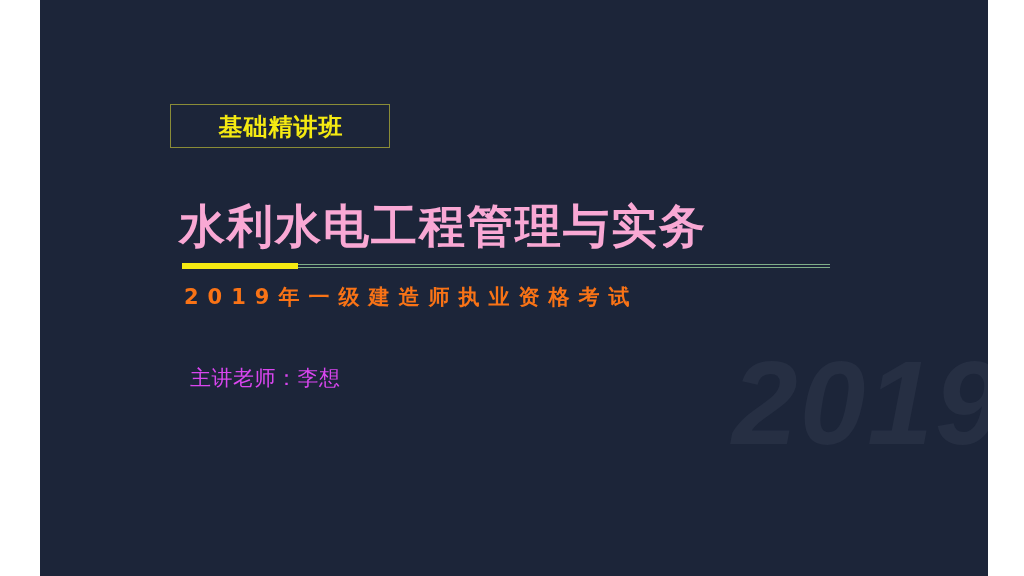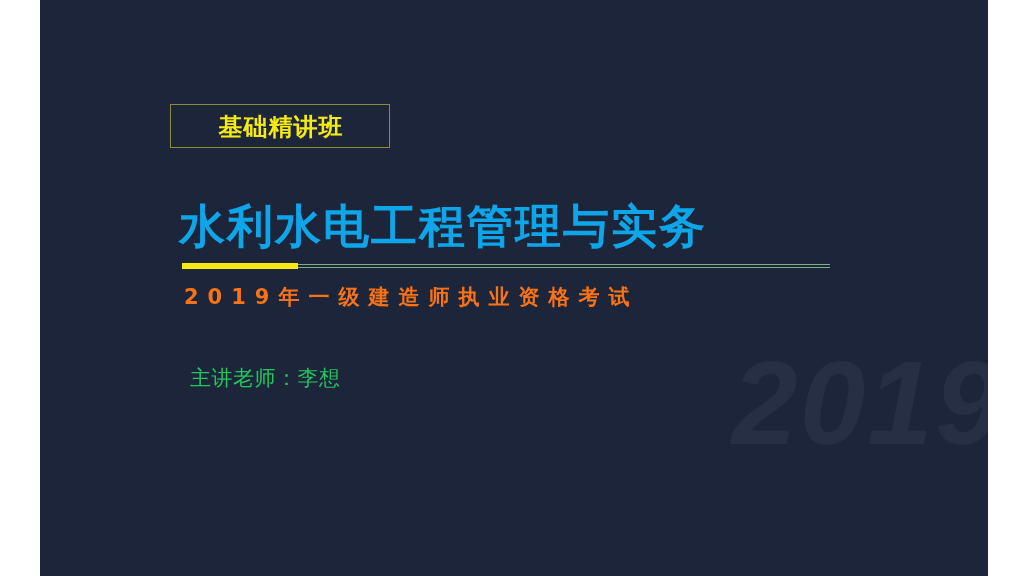--- a/index.html
+++ b/index.html
@@ -67,21 +67,21 @@
 
   
   #main-title {
     position: absolute;
     left: 139px;
     top: 198px;
     font-family: "DejaVu Sans", "Liberation Sans", sans-serif;
     font-size: 46px;
     font-weight: 700;
     letter-spacing: 2px;
-    color: #0ea5e9;
+    color: #f9a8d4;
     line-height: 1.25;
     white-space: nowrap;
   }
 
   
   #divider {
     position: absolute;
     left: 142px;
     top: 263px;
     width: 648px;
@@ -121,21 +121,21 @@
 
   
   #presenter {
     position: absolute;
     left: 150px;
     top: 364px;
     font-family: "DejaVu Sans", "Liberation Sans", sans-serif;
     font-size: 21px;
     font-weight: 400;
     letter-spacing: 0.5px;
-    color: #22c55e;
+    color: #d946ef;
     white-space: nowrap;
   }
 </style>
 </head>
 <body>
 
 <div id="slide">
 
   <div id="watermark">2019</div>
 

